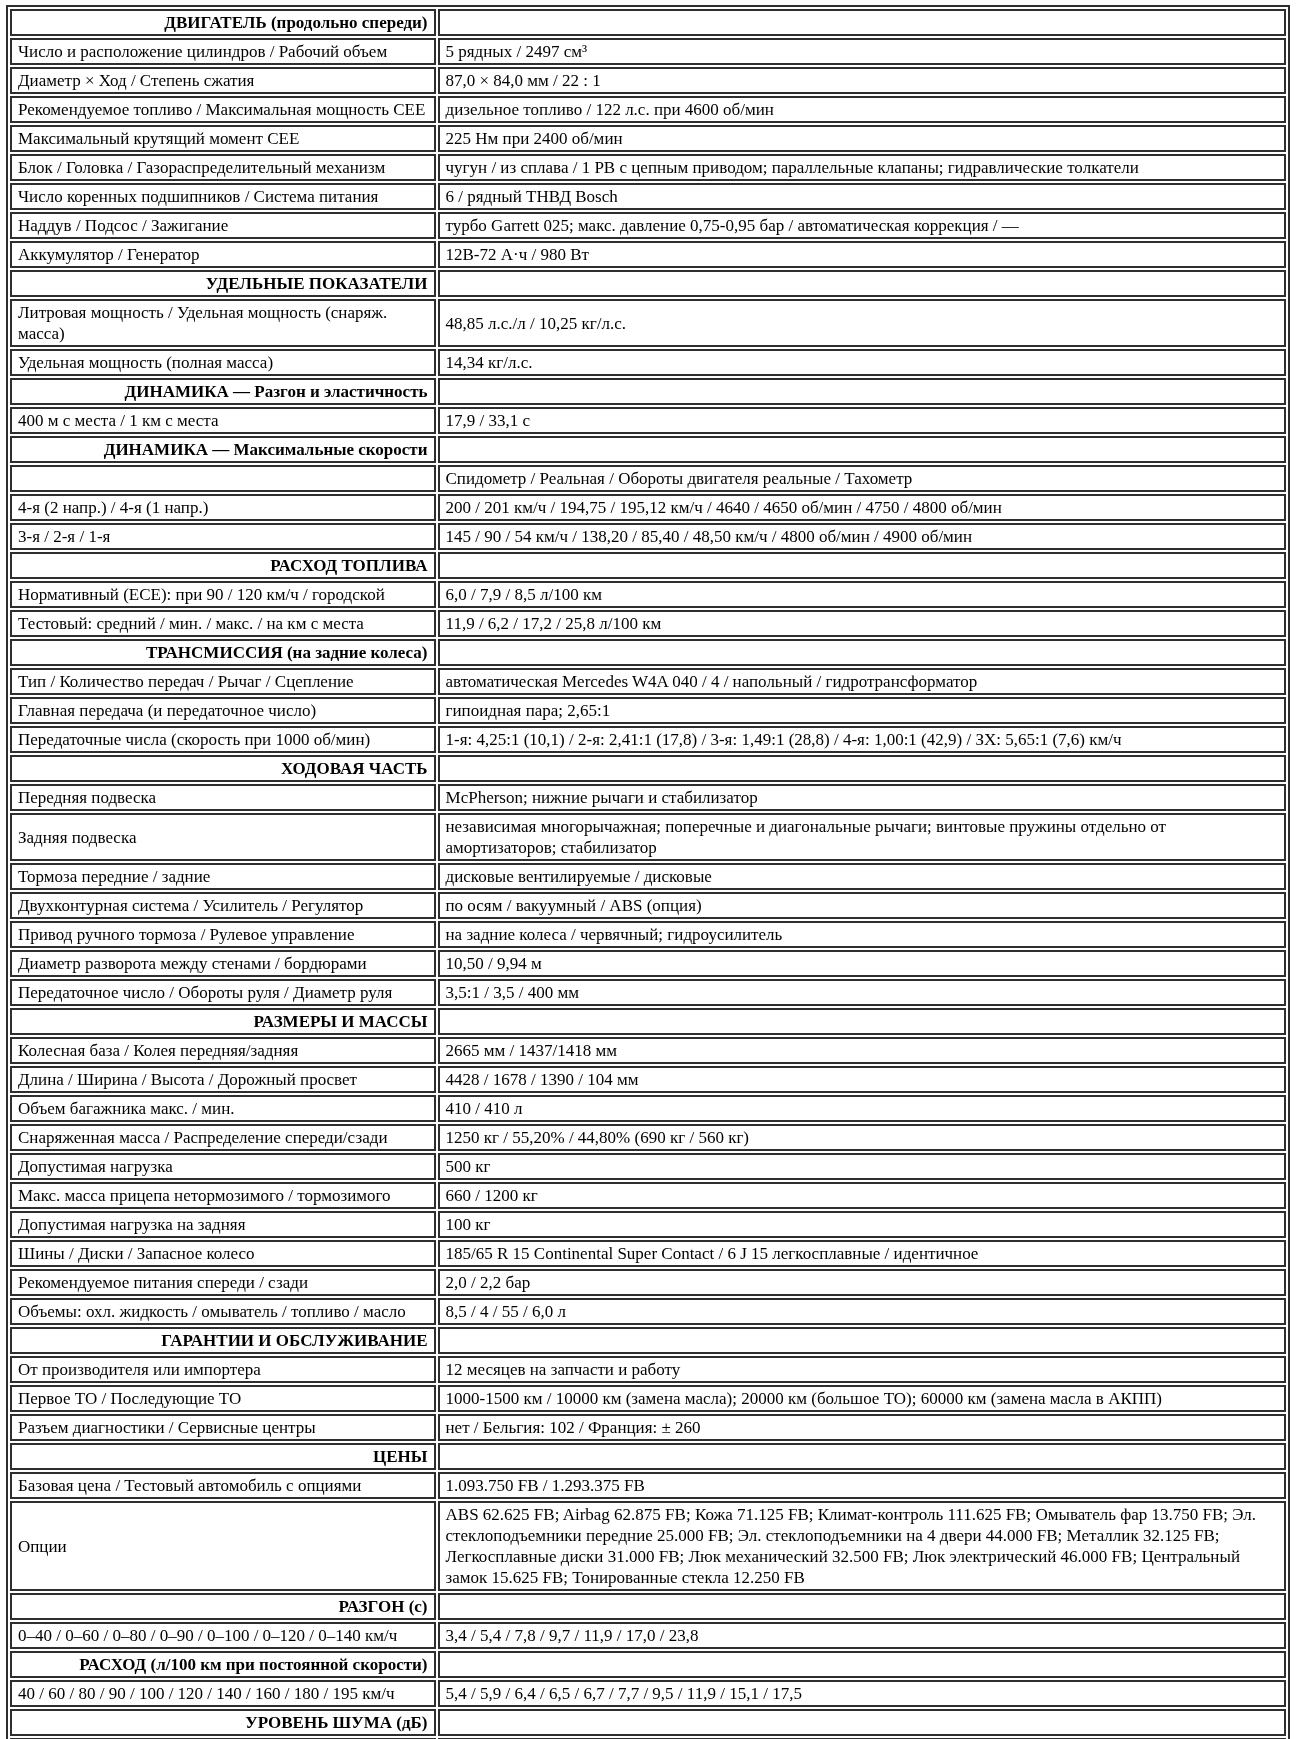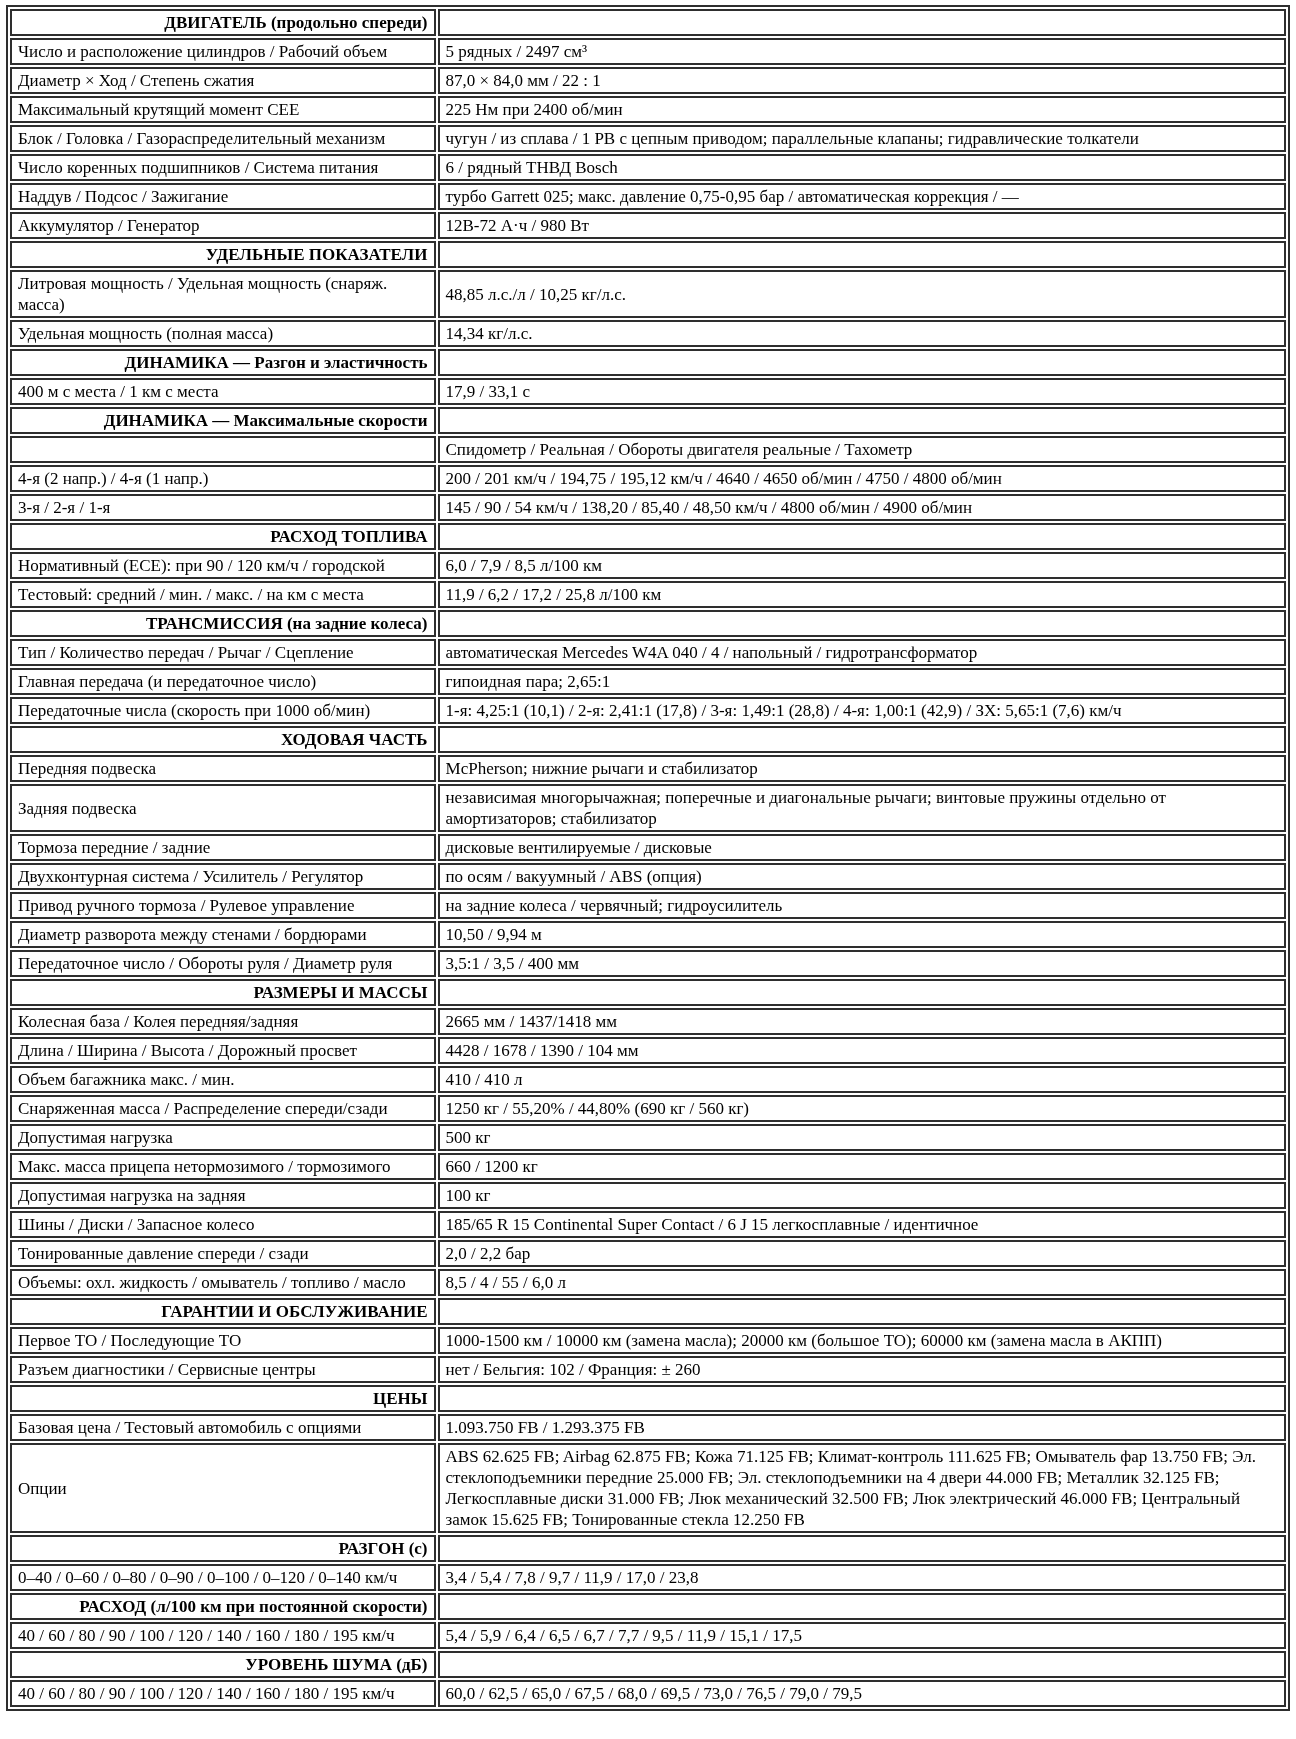--- a/index.html
+++ b/index.html
@@ -50,20 +50,24 @@
         </tr>
         <tr class="data-row">
           <td class="label-cell">Число и расположение цилиндров / Рабочий объем</td>
           <td class="value-cell">5 рядных / 2497 см³</td>
         </tr>
         <tr class="data-row">
           <td class="label-cell">Диаметр × Ход / Степень сжатия</td>
           <td class="value-cell">87,0 × 84,0 мм / 22 : 1</td>
         </tr>
         <tr class="data-row">
+          <td class="label-cell">Рекомендуемое топливо / Максимальная мощность CEE</td>
+          <td class="value-cell">дизельное топливо / 122 л.с. при 4600 об/мин</td>
+        </tr>
+        <tr class="data-row">
           <td class="label-cell">Максимальный крутящий момент CEE</td>
           <td class="value-cell">225 Нм при 2400 об/мин</td>
         </tr>
         <tr class="data-row">
           <td class="label-cell">Блок / Головка / Газораспределительный механизм</td>
           <td class="value-cell">чугун / из сплава / 1 РВ с цепным приводом; параллельные клапаны; гидравлические толкатели</td>
         </tr>
         <tr class="data-row">
           <td class="label-cell">Число коренных подшипников / Система питания</td>
           <td class="value-cell">6 / рядный ТНВД Bosch</td>
@@ -202,30 +206,34 @@
         </tr>
         <tr class="data-row">
           <td class="label-cell">Допустимая нагрузка на задняя</td>
           <td class="value-cell">100 кг</td>
         </tr>
         <tr class="data-row">
           <td class="label-cell">Шины / Диски / Запасное колесо</td>
           <td class="value-cell">185/65 R 15 Continental Super Contact / 6 J 15 легкосплавные / идентичное</td>
         </tr>
         <tr class="data-row">
-          <td class="label-cell">Тонированные давление спереди / сзади</td>
+          <td class="label-cell">Рекомендуемое питания спереди / сзади</td>
           <td class="value-cell">2,0 / 2,2 бар</td>
         </tr>
         <tr class="data-row">
           <td class="label-cell">Объемы: охл. жидкость / омыватель / топливо / масло</td>
           <td class="value-cell">8,5 / 4 / 55 / 6,0 л</td>
         </tr>
         <tr class="section-row">
           <td class="label-cell">ГАРАНТИИ И ОБСЛУЖИВАНИЕ</td>
           <td class="value-cell"></td>
+        </tr>
+        <tr class="data-row">
+          <td class="label-cell">От производителя или импортера</td>
+          <td class="value-cell">12 месяцев на запчасти и работу</td>
         </tr>
         <tr class="data-row">
           <td class="label-cell">Первое ТО / Последующие ТО</td>
           <td class="value-cell">1000-1500 км / 10000 км (замена масла); 20000 км (большое ТО); 60000 км (замена масла в АКПП)</td>
         </tr>
         <tr class="data-row">
           <td class="label-cell">Разъем диагностики / Сервисные центры</td>
           <td class="value-cell">нет / Бельгия: 102 / Франция: ± 260</td>
         </tr>
         <tr class="section-row">

